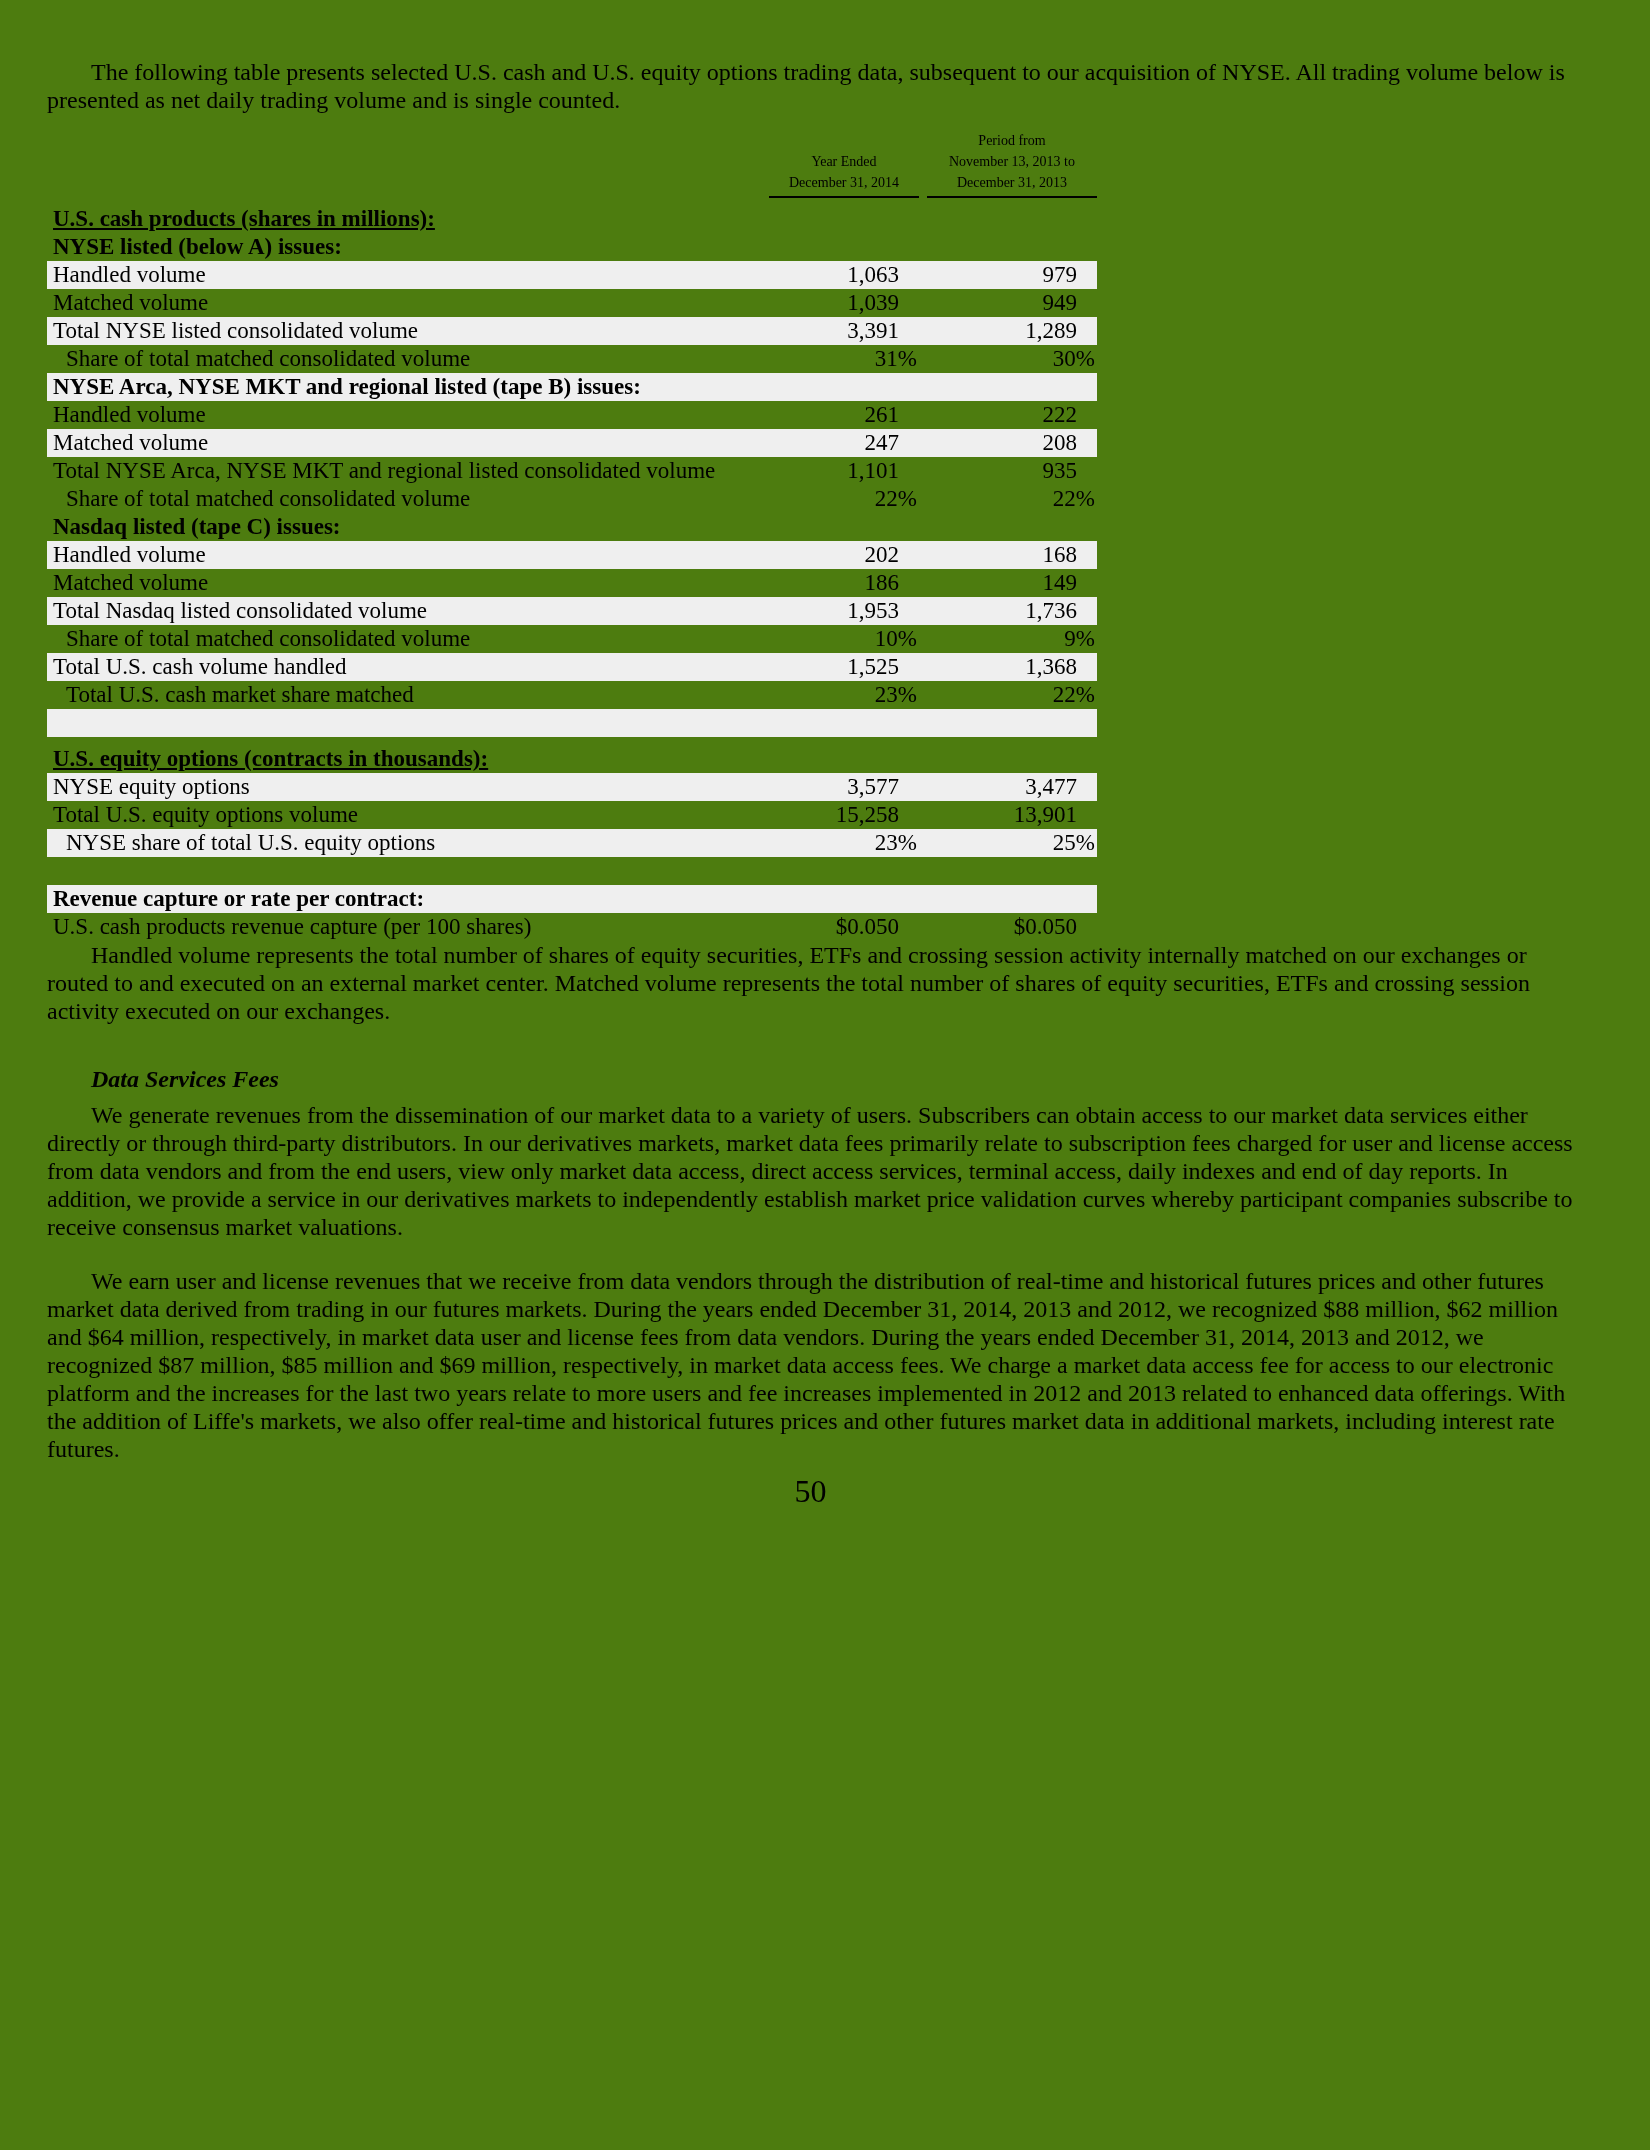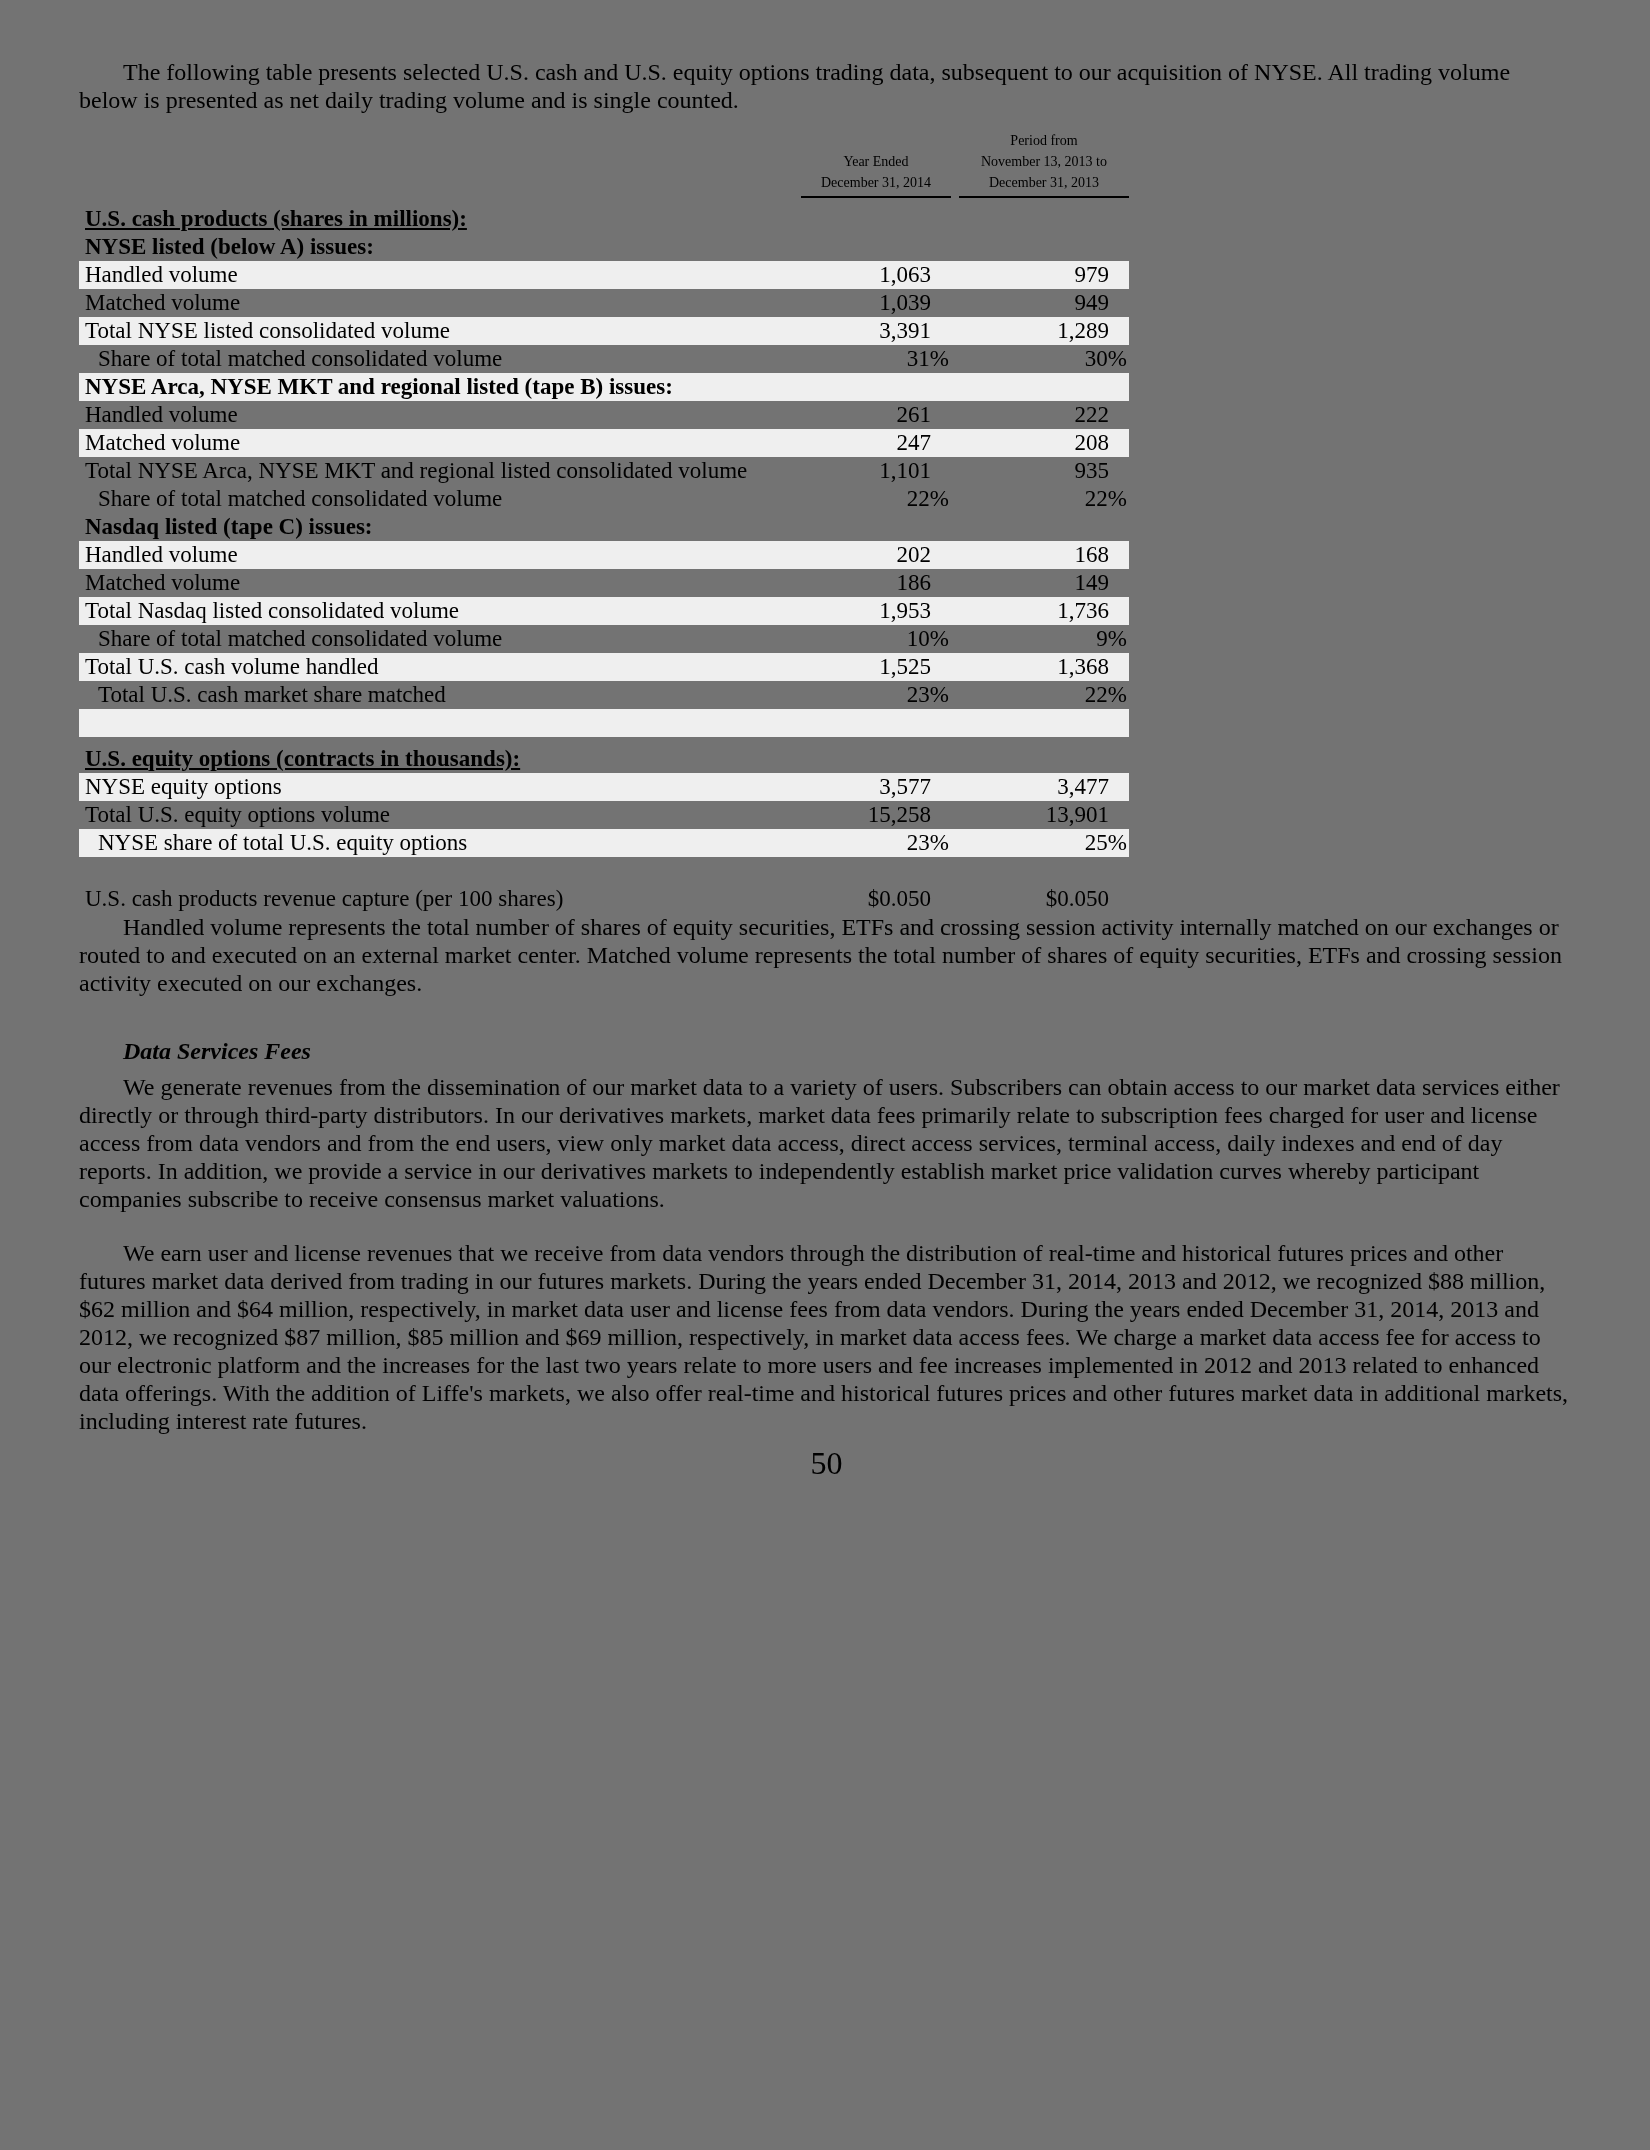--- a/index.html
+++ b/index.html
@@ -2,26 +2,26 @@
 <html style="--row-shade: #efefef;"><head>
 <meta charset="utf-8">
 <title>Document Page</title>
 <style>
   * { margin:0; padding:0; box-sizing:border-box; }
   html, body { background:#ffffff; }
   .page {
     position:relative;
     width:1650px;
     height:2150px;
-    background:#737373;
+    background:#4d7c0f;
     color:#000000;
     font-family:"Liberation Serif","DejaVu Serif",serif;
     font-size:24px;
     line-height:28px;
-    padding:58px 76px 0 79px;
+    padding:58px 76px 0 47px;
     overflow:hidden;
   }
   .para { text-indent:44px; text-align:left; }
   .para + .para { margin-top:26px; }
 
   table.trading-table {
     border-collapse:collapse;
     table-layout:fixed;
     width:1050px;
     margin-top:16px;
@@ -248,20 +248,26 @@
           <td class="val pct">23%</td>
           <td class="gapcell"></td>
           <td class="val pct">25%</td>
         </tr>
         <tr class="blank">
           <td class="lbl"><span></span></td>
           <td class="val"></td>
           <td class="gapcell"></td>
           <td class="val"></td>
         </tr>
+        <tr class="subsection shaded">
+          <td class="lbl"><span>Revenue capture or rate per contract:</span></td>
+          <td class="val"></td>
+          <td class="gapcell"></td>
+          <td class="val"></td>
+        </tr>
         <tr class="data">
           <td class="lbl"><span>U.S. cash products revenue capture (per 100 shares)</span></td>
           <td class="val">$0.050</td>
           <td class="gapcell"></td>
           <td class="val">$0.050</td>
         </tr>
       </tbody>
   </table>
 
   <p class="para note-para">Handled volume represents the total number of shares of equity securities, ETFs and crossing session activity internally matched on our exchanges or routed to and executed on an external market center. Matched volume represents the total number of shares of equity securities, ETFs and crossing session activity executed on our exchanges.</p>

